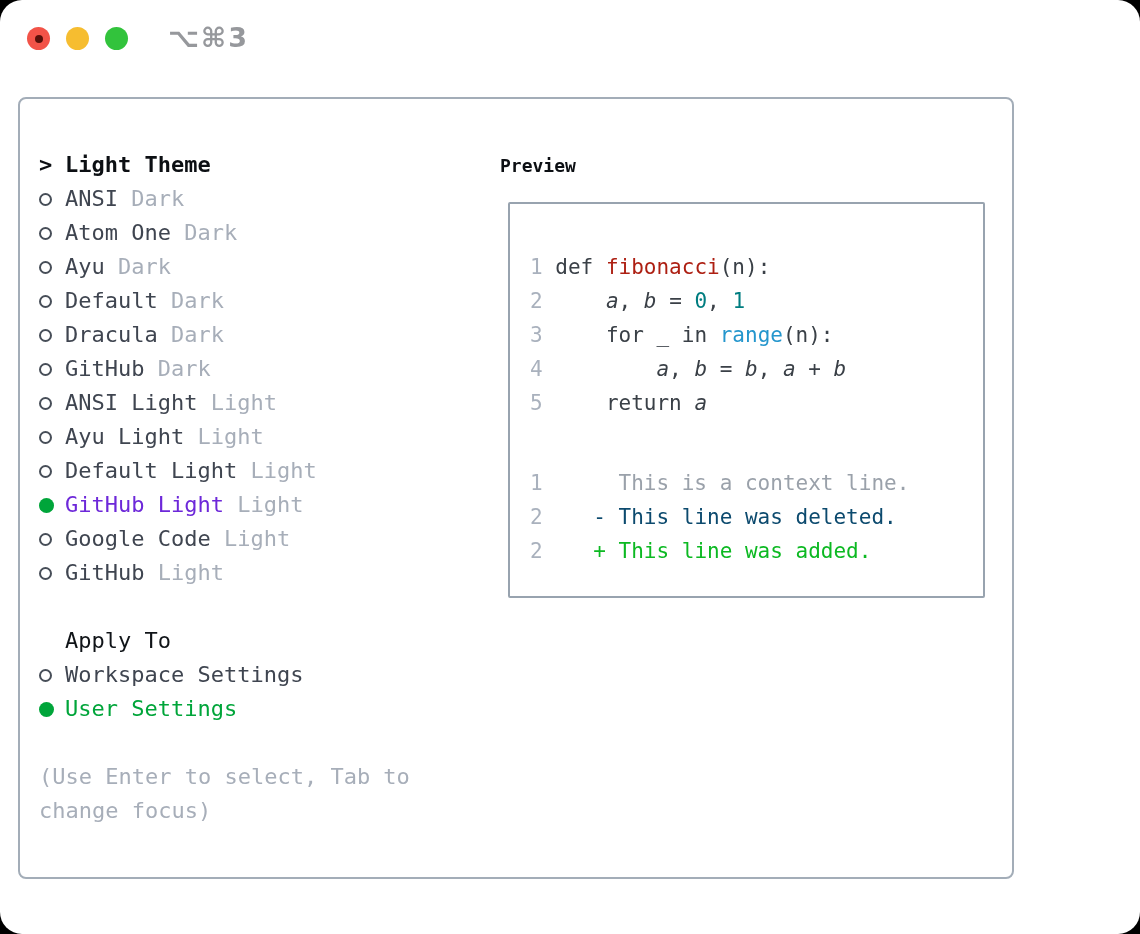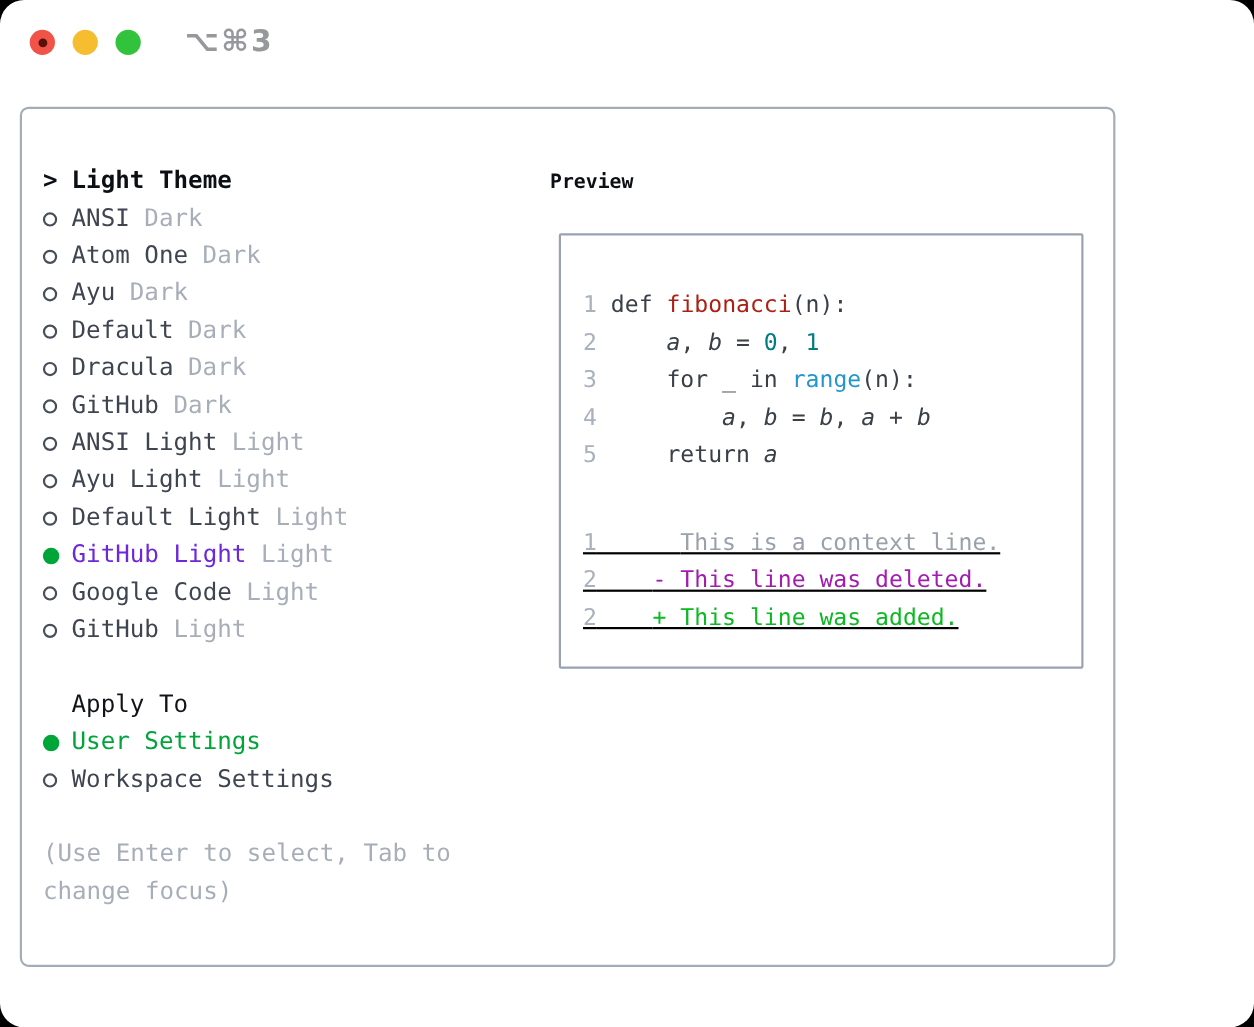--- a/index.html
+++ b/index.html
@@ -38,35 +38,35 @@
   .option.selected .tname{color:#6d28d9;}
   .apply-heading-label{color:#101418;}
   .apply-label{color:#3f4550;}
   .option.selected .apply-label{color:#00a53a;}
   .hint{width:402px;color:#a7aeb9;line-height:34px;margin-top:0;}
   .spacer{height:34px;}
   
   .right-heading{position:absolute;left:480px;top:49px;height:34px;display:flex;align-items:center;
     font-size:18px;font-weight:bold;color:#0c0f13;}
   .preview-box{
-    position:absolute;left:488px;top:113px;width:477px;height:396px;
+    position:absolute;left:488px;top:103px;width:477px;height:396px;
     border:2px solid #98a3af;border-radius:2px;background:#fff;
   }
   .codeblock{position:absolute;left:20px;top:46px;font-size:21px;line-height:34px;}
-  .codeblock.diff{top:262px;text-decoration:underline;}
+  .codeblock.diff{top:262px;}
   .cline{white-space:pre;height:34px;}
   .ln{color:#a9b1bd;}
   .s-plain{color:#3a4047;}
   .s-keyword{color:#3a4047;}
   .s-function{color:#ad1f12;}
   .s-number{color:#007d80;}
   .s-builtin{color:#2496cd;}
   .s-variable{color:#3a4047;font-style:italic;}
   .s-context{color:#9aa1aa;}
-  .s-deleted{color:#a21caf;}
+  .s-deleted{color:#0c4a6e;}
   .s-added{color:#0cb922;}
 </style>
 </head>
 <body>
 
 <div class="window">
 
   <div class="titlebar">
     <span class="dot red">
       <span class="dot-inner"></span>
@@ -100,22 +100,22 @@
         </div>
 
       <div class="spacer"></div>
 
       <div class="row">
         <span class="marker"></span>
         <span class="apply-heading-label">Apply To</span>
       </div>
 
       <div id="apply-list">
+          <div class="row option"><span class="marker"><span class="radio"></span></span><span class="apply-label">Workspace Settings</span></div>
           <div class="row option selected"><span class="marker"><span class="radio on"></span></span><span class="apply-label">User Settings</span></div>
-          <div class="row option"><span class="marker"><span class="radio"></span></span><span class="apply-label">Workspace Settings</span></div>
         </div>
 
       <div class="spacer"></div>
 
       <div class="hint">(Use Enter to select, Tab to change focus)</div>
     </div>
 
     <div class="right-heading">Preview</div>
 
     <div class="preview-box">

